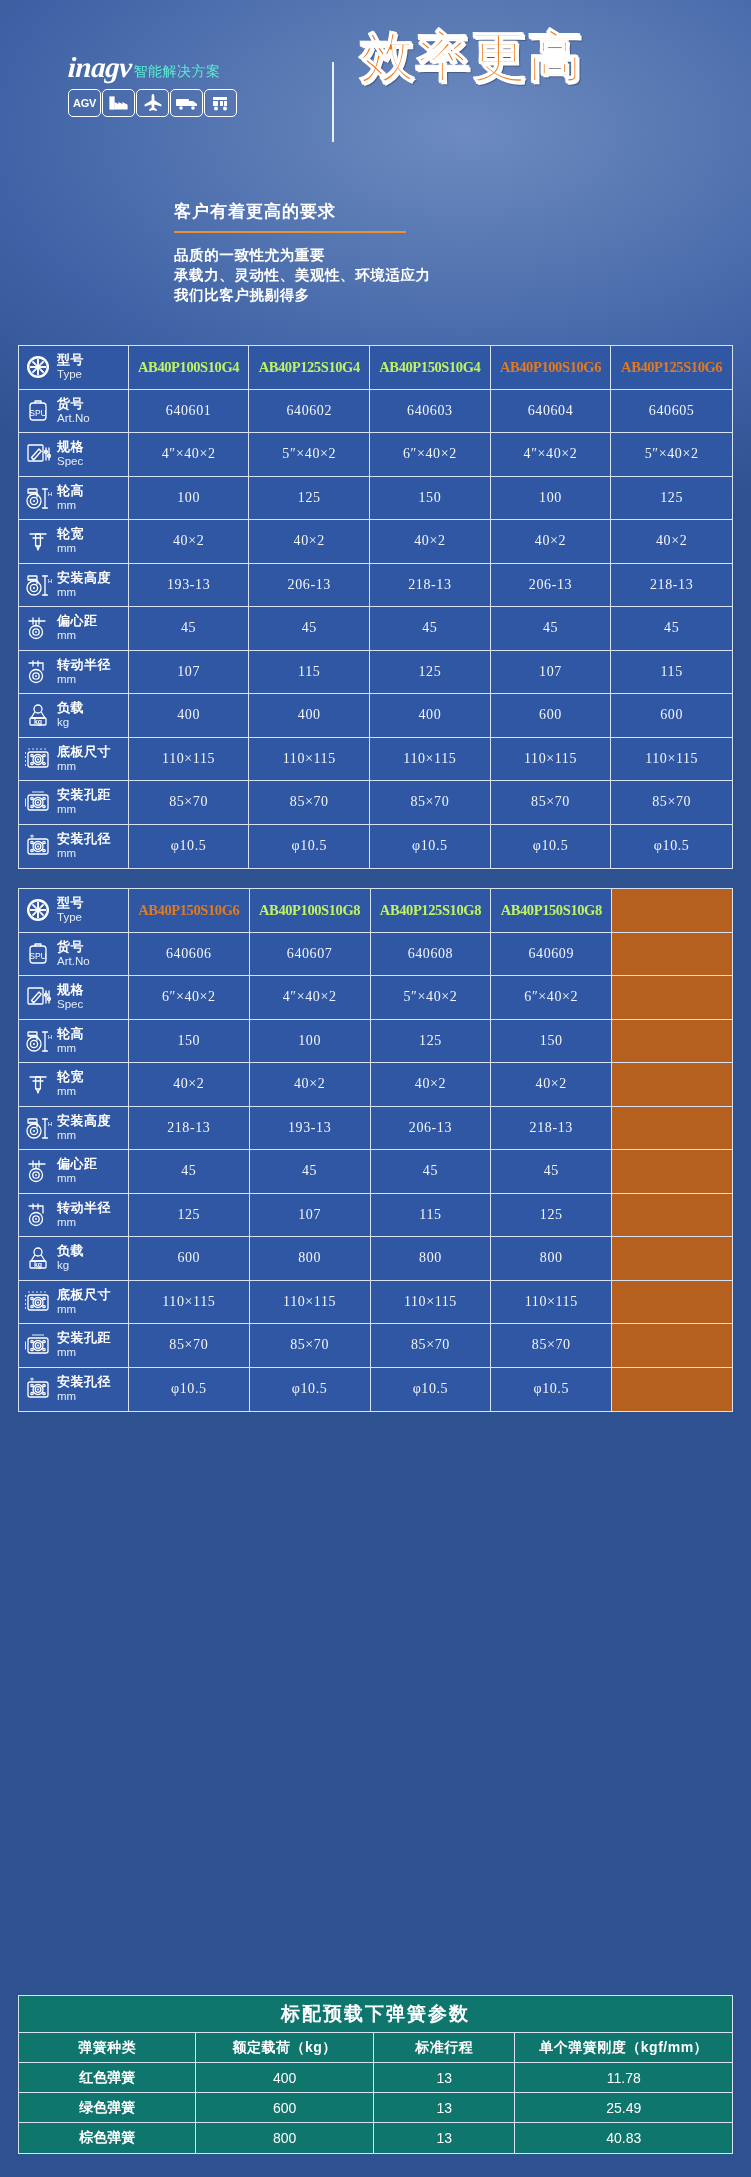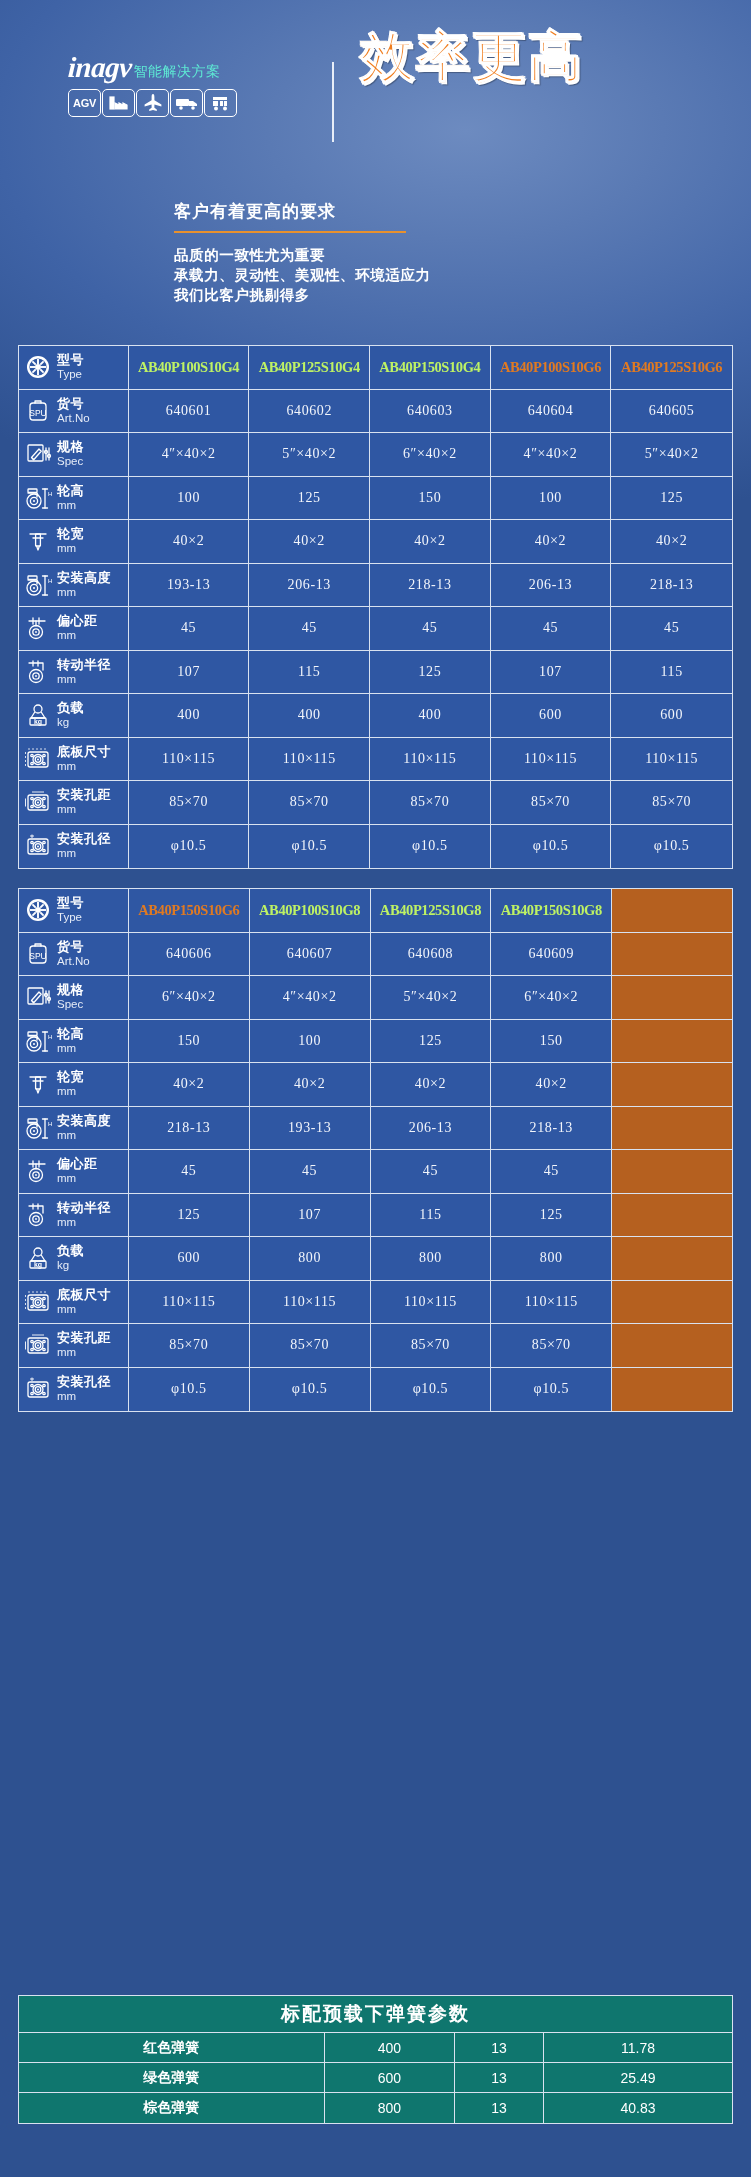--- a/index.html
+++ b/index.html
@@ -975,20 +975,26 @@
       </tr>
     </tbody>
 </table>
 
 <table id="spring-table">
   <tbody>
     <tr>
       <td class="spring-title" colspan="4">标配预载下弹簧参数</td>
     </tr>
     <tr>
+      <td class="spring-head sc-kind">弹簧种类</td>
+      <td class="spring-head sc-load">额定载荷（kg）</td>
+      <td class="spring-head sc-travel">标准行程</td>
+      <td class="spring-head sc-stiff">单个弹簧刚度（kgf/mm）</td>
+    </tr>
+    <tr>
       <td class="spring-kind">红色弹簧</td>
       <td class="spring-num">400</td>
       <td class="spring-num">13</td>
       <td class="spring-num">11.78</td>
     </tr>
     <tr>
       <td class="spring-kind">绿色弹簧</td>
       <td class="spring-num">600</td>
       <td class="spring-num">13</td>
       <td class="spring-num">25.49</td>

